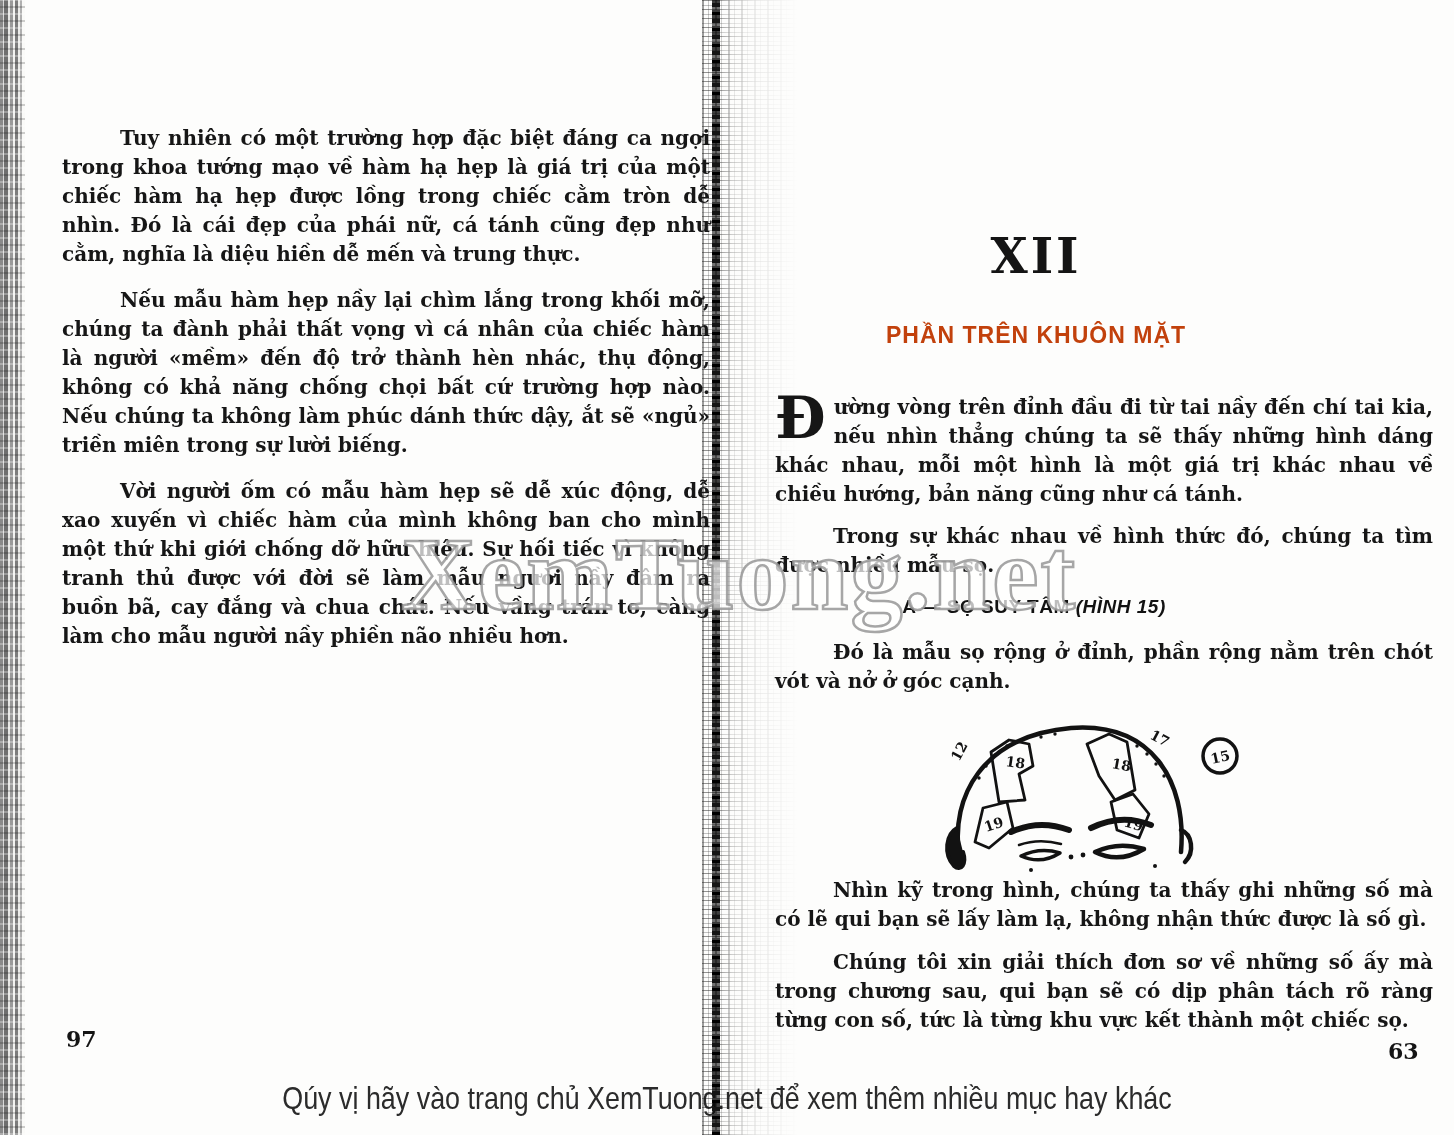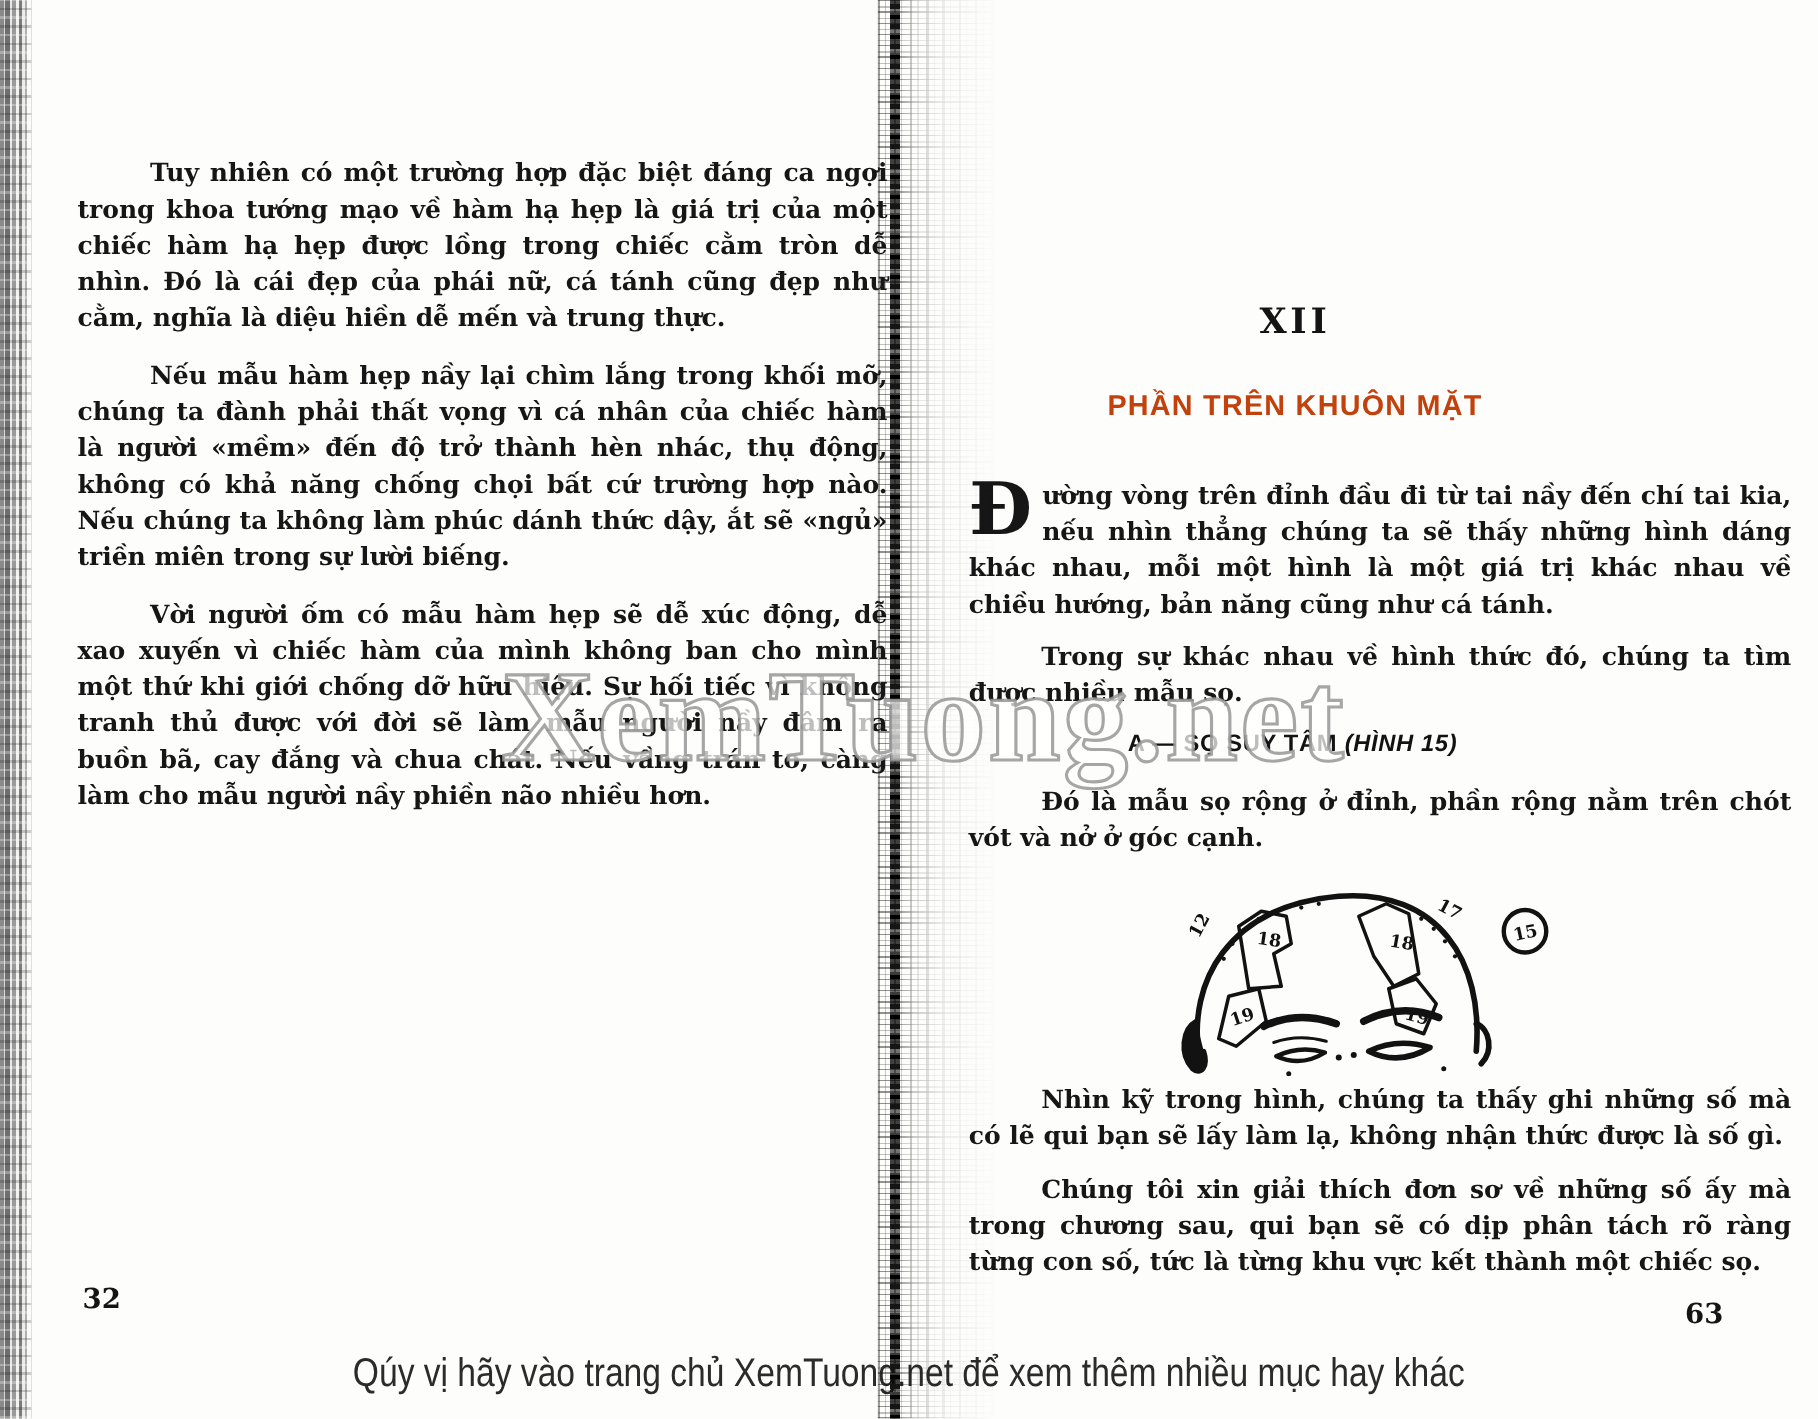--- a/index.html
+++ b/index.html
@@ -45,22 +45,22 @@
   .indent{text-indent:58px;}
 
   .left-page{position:absolute;left:62px;top:124px;width:648px;z-index:1;}
   .left-page p + p{margin-top:17px;}
 
   .right-page{position:absolute;left:775px;top:224px;width:658px;z-index:1;}
   .chapter{
     position:relative;left:-68px;
     text-align:center;
     font-family:"DejaVu Serif", serif;
-    font-weight:700;font-size:28px;letter-spacing:3px;
-    margin:16px;
+    font-weight:700;font-size:48px;letter-spacing:3px;
+    margin:4px;
   }
   .book-title{
     position:relative;left:-68px;
     margin-top:34px;
     text-align:center;
     font-family:"Liberation Sans", sans-serif;
     font-weight:700;font-size:23px;line-height:35px;letter-spacing:1px;
     color:#c2410c;
   }
   .drop-para{margin-top:40px;}
@@ -84,21 +84,21 @@
   .figure-wrap{margin:8px 0 0 148px;width:332px;height:168px;}
   .para4{margin-top:4px;}
   .para5{margin-top:14px;}
 
   .page-number{
     position:absolute;z-index:2;
     font-family:"DejaVu Serif", serif;
     font-weight:700;font-size:22px;color:#141414;
   }
   .pn-left{left:66px;top:1026px;}
-  .pn-right{left:1348px;top:1038px;}
+  .pn-right{left:1388px;top:1038px;}
 
   .watermark{
     position:absolute;left:739px;top:578px;z-index:6;
     transform:translate(-50%,-54%);
     font-family:Liberation Serif, serif;
     font-weight:700;font-size:104px;letter-spacing:2px;
     color:rgba(255,255,255,.72);
     -webkit-text-stroke:2.5px rgba(150,150,150,.85);
     white-space:nowrap;
     pointer-events:none;
@@ -119,21 +119,21 @@
 <div class="left-edge"></div>
 <div class="gutter"></div>
 <div class="gutter-core"></div>
 
 <div class="left-page">
   <p class="body-text indent">Tuy nhiên có một trường hợp đặc biệt đáng ca ngợi trong khoa tướng mạo về hàm hạ hẹp là giá trị của một chiếc hàm hạ hẹp được lồng trong chiếc cằm tròn dễ nhìn. Đó là cái đẹp của phái nữ, cá tánh cũng đẹp như cằm, nghĩa là diệu hiền dễ mến và trung thực.</p>
   <p class="body-text indent">Nếu mẫu hàm hẹp nầy lại chìm lắng trong khối mỡ, chúng ta đành phải thất vọng vì cá nhân của chiếc hàm là người «mềm» đến độ trở thành hèn nhác, thụ động, không có khả năng chống chọi bất cứ trường hợp nào. Nếu chúng ta không làm phúc dánh thức dậy, ắt sẽ «ngủ» triền miên trong sự lười biếng.</p>
   <p class="body-text indent">Vời người ốm có mẫu hàm hẹp sẽ dễ xúc động, dễ xao xuyến vì chiếc hàm của mình không ban cho mình một thứ khi giới chống dỡ hữu hiệu. Sự hối tiếc vì không tranh thủ được với đời sẽ làm mẫu người nầy đâm ra buồn bã, cay đắng và chua chát. Nếu vầng trán to, càng làm cho mẫu người nầy phiền não nhiều hơn.</p>
 </div>
 
-<div class="page-number pn-left">32</div>
+<div class="page-number pn-left">97</div>
 
 <div class="right-page">
   <div class="chapter">XII</div>
 
   <div class="book-title">
     <div>PHẦN TRÊN KHUÔN MẶT</div>
   </div>
 
   <p class="body-text drop-para">
     <span class="dropcap">Đ</span><span>ường vòng trên đỉnh đầu đi từ tai nầy đến chí tai kia, nếu nhìn thẳng chúng ta sẽ thấy những hình dáng khác nhau, mỗi một hình là một giá trị khác nhau về chiều hướng, bản năng cũng như cá tánh.</span>

